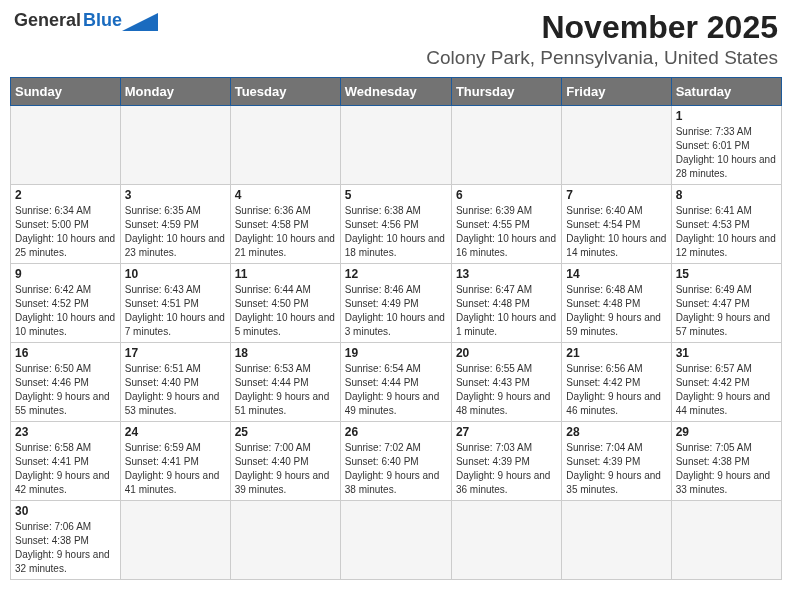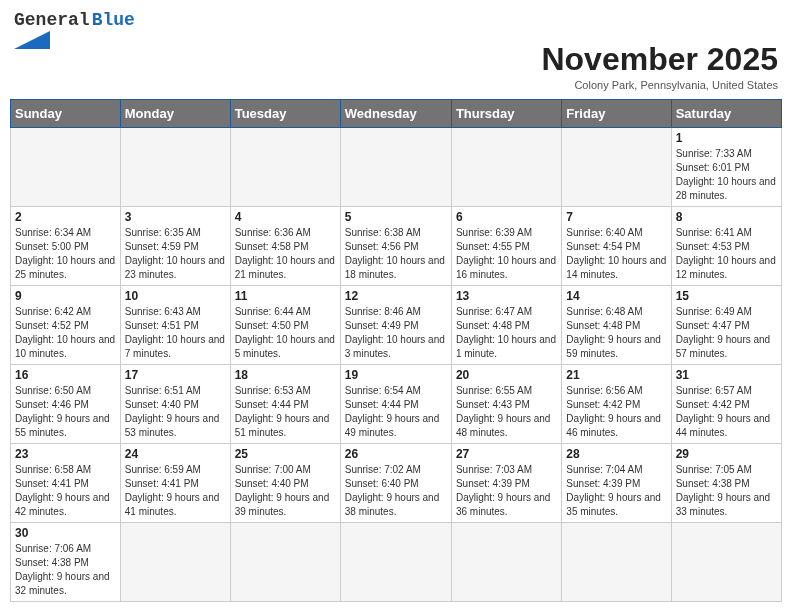--- a/index.html
+++ b/index.html
@@ -12,41 +12,39 @@
     }
     .header {
       display: flex;
       align-items: flex-start;
       justify-content: space-between;
       margin-bottom: 8px;
       padding: 0 4px;
     }
     .logo {
       display: flex;
-      flex-direction: column;
-      align-items: flex-start;
-      font-family: Liberation Mono, monospace;
+      flex-direction: row;
+      align-items: flex-end;
     }
     .logo-wrapper {
       display: flex;
       align-items: center;
       gap: 6px;
     }
     .title-section {
       text-align: right;
-      margin-top: 32px;
     }
     .month-title {
       font-size: 32px;
       font-weight: bold;
       color: #222;
       line-height: 1.1;
     }
     .subtitle {
-      font-size: 11px;
+      font-size: 19px;
       color: #555;
       margin-top: 2px;
     }
     .calendar {
       width: 100%;
       border-collapse: collapse;
       border: 1px solid #ccc;
     }
     .calendar th {
       background-color: #737373;

